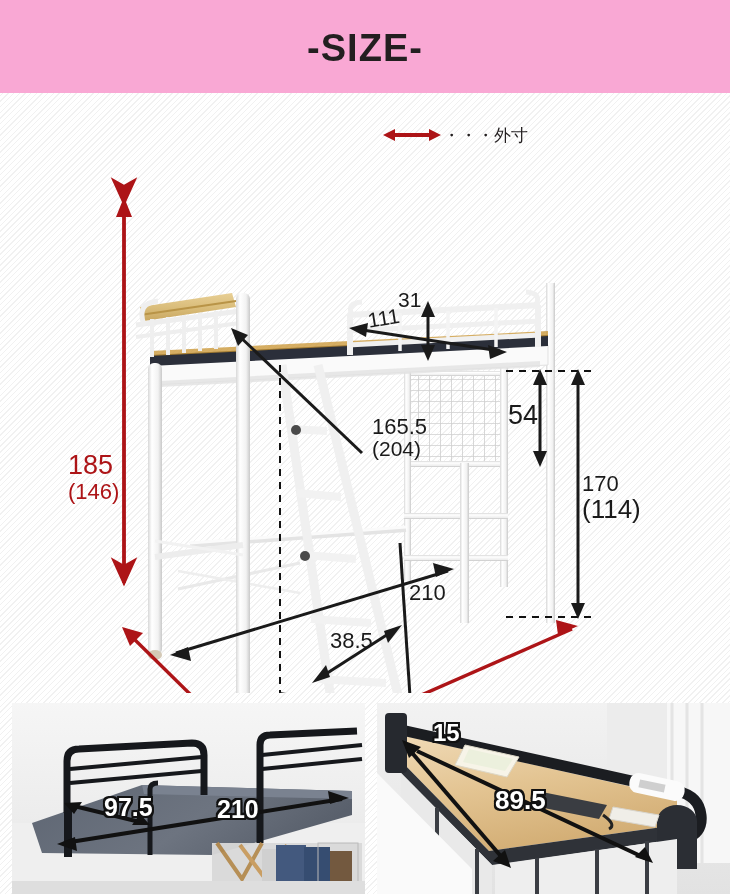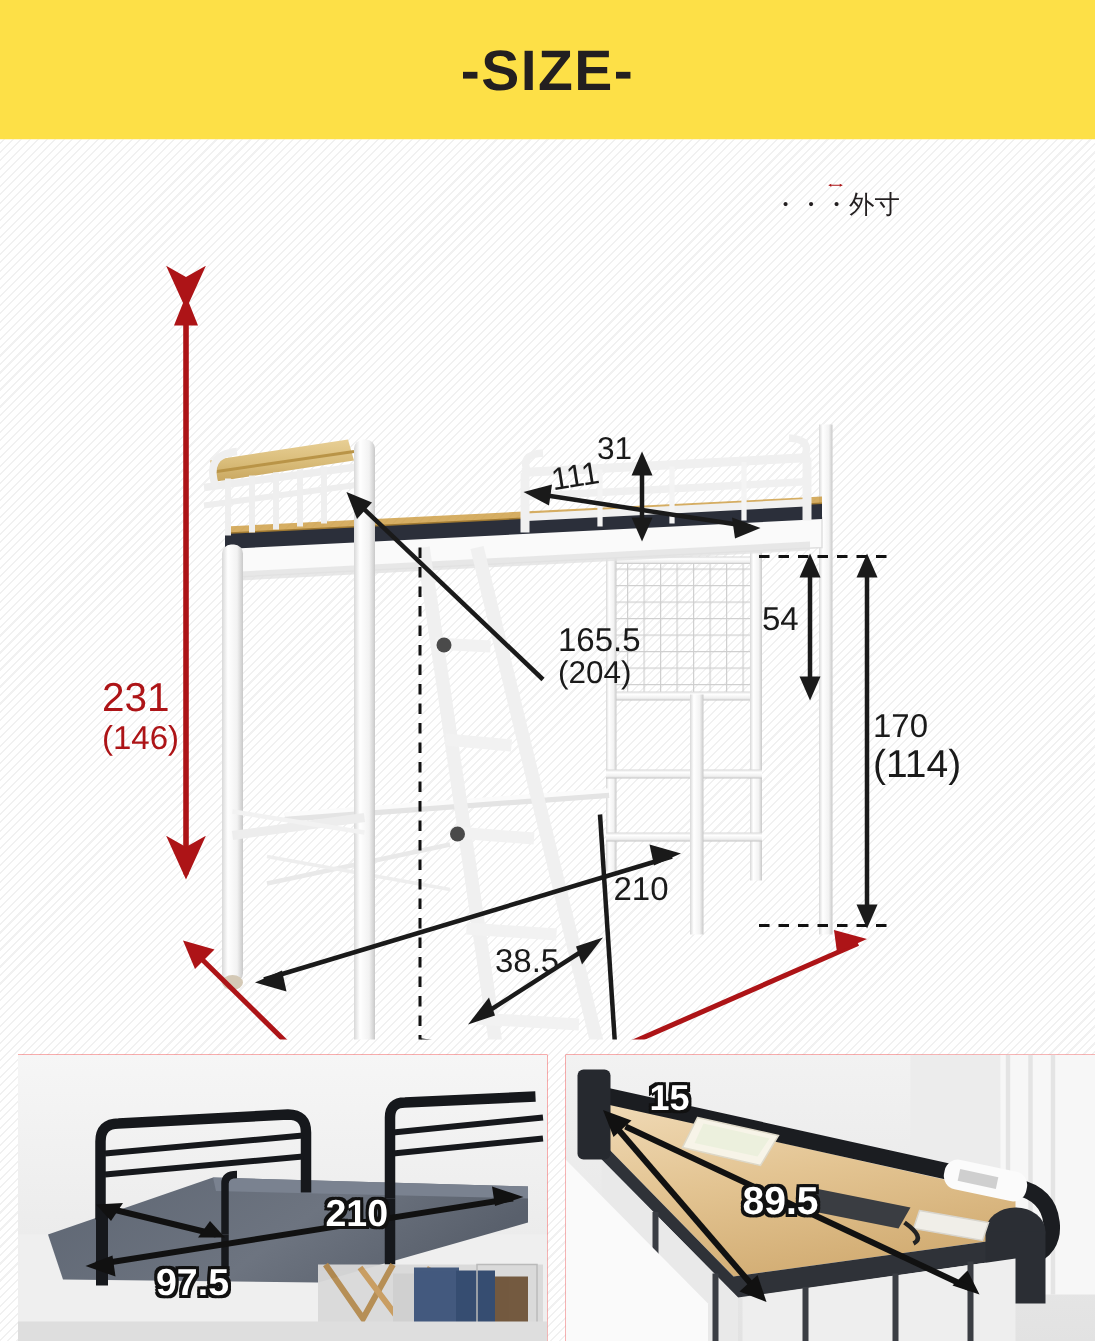--- a/index.html
+++ b/index.html
@@ -8,21 +8,21 @@
     font-family:"Liberation Sans","DejaVu Sans",sans-serif;
     background:#ffffff;
     overflow:hidden;
     position:relative;
   }
   .page{position:relative;width:730px;height:894px;overflow:hidden;}
 
   
   .header{
     position:absolute;left:0;top:0;width:730px;height:93px;
-    background:#fde047;
+    background:#f9a8d4;
   }
   .size-title{
     position:absolute;left:0;top:27px;width:730px;
     text-align:center;
     font-size:38px;font-weight:bold;color:#231f20;
     letter-spacing:1px;
     font-family:"Liberation Sans","DejaVu Sans",sans-serif;
   }
   .unit-label{
     position:absolute;left:0;top:62px;width:730px;
@@ -40,21 +40,21 @@
       rgba(0,0,0,0.055) 1px,
       rgba(255,255,255,0) 1px,
       rgba(255,255,255,0) 4px);
   }
 
   
   .legend{
     position:absolute;left:383px;top:122px;width:347px;
   }
   .legend-row1{
-    display:flex;align-items:center;height:26px;flex-direction:column;
+    display:flex;align-items:center;height:26px;
   }
   .legend-arrow{display:block;}
   .legend-text1{
     font-size:17px;color:#231f20;margin-left:2px;
     font-family:"DejaVu Sans","Liberation Sans",sans-serif;
   }
   .legend-row2{
     font-size:17px;color:#231f20;margin-top:1px;white-space:nowrap;
     font-family:"DejaVu Sans","Liberation Sans",sans-serif;
   }
@@ -77,21 +77,21 @@
   .d-185{left:68px;top:357px;font-size:27px;font-weight:normal;}
   .d-185 .sub{display:block;font-size:22px;margin-top:-2px;}
   .d-100{left:128px;top:608px;font-size:25px;}
   .d-43{left:278px;top:639px;font-size:22px;}
   .d-231{left:462px;top:594px;font-size:22px;
          font-family:"DejaVu Sans","Liberation Sans",sans-serif;}
   .d-31{left:398px;top:195px;font-size:21px;}
   .d-111{left:366px;top:216px;font-size:21px;transform:rotate(-9deg);transform-origin:left top;}
   .d-1655{left:372px;top:321px;font-size:22px;}
   .d-1655 .sub{display:block;font-size:21px;margin-top:-3px;}
-  .d-54{left:508px;top:307px;font-size:22px;}
+  .d-54{left:508px;top:307px;font-size:27px;}
   .d-153{left:582px;top:378px;font-size:22px;}
   .d-153 .sub{display:block;font-size:26px;margin-top:-3px;}
   .d-210{left:409px;top:487px;font-size:22px;}
   .d-385{left:330px;top:535px;font-size:22px;}
 
   
   .photos{position:absolute;left:0;top:703px;width:730px;height:191px;}
   .photo{
     position:absolute;top:0;height:191px;overflow:hidden;
     background:#ef4444;
@@ -103,21 +103,21 @@
   .photo-label{
     position:absolute;
     font-family:"Liberation Sans","DejaVu Sans",sans-serif;
     font-weight:bold;color:#ffffff;
     text-shadow:
       -2px -2px 0 #111, 2px -2px 0 #111,
       -2px  2px 0 #111, 2px  2px 0 #111,
       -2px  0   0 #111, 2px  0   0 #111,
       0   -2px 0 #111, 0    2px 0 #111;
   }
-  .pl-975{left:92px;top:90px;font-size:25px;margin-top:48px;}
+  .pl-975{left:92px;top:90px;font-size:25px;}
   .pl-210{left:205px;top:92px;font-size:25px;}
   .pl-15{left:56px;top:16px;font-size:24px;}
   .pl-895{left:118px;top:82px;font-size:26px;}
 </style>
 </head>
 <body>
 
 <div class="page">
 
   <div class="header">
@@ -311,21 +311,21 @@
         <line x1="400" y1="450" x2="412" y2="634" stroke="#1a1a1a" stroke-width="3"></line>
         <polygon points="412,642 404,622 419,621" fill="#1a1a1a"></polygon>
 
         <line x1="286" y1="604" x2="342" y="" y2="648" stroke="#1a1a1a" stroke-width="3"></line>
         <polygon points="280,599 298,602 288,614" fill="#1a1a1a"></polygon>
         <polygon points="348,653 330,650 340,638" fill="#1a1a1a"></polygon>
       </g>
     </svg>
 
     <div class="dim dim-red d-185">
-      <span>231</span>
+      <span>185</span>
       <span class="sub">(146)</span>
     </div>
     <div class="dim dim-red d-100">100</div>
     <div class="dim dim-black d-43">43</div>
     <div class="dim dim-black d-31">31</div>
     <div class="dim dim-black d-111">111</div>
     <div class="dim dim-black d-1655">
       <span>165.5</span>
       <span class="sub">(204)</span>
     </div>

